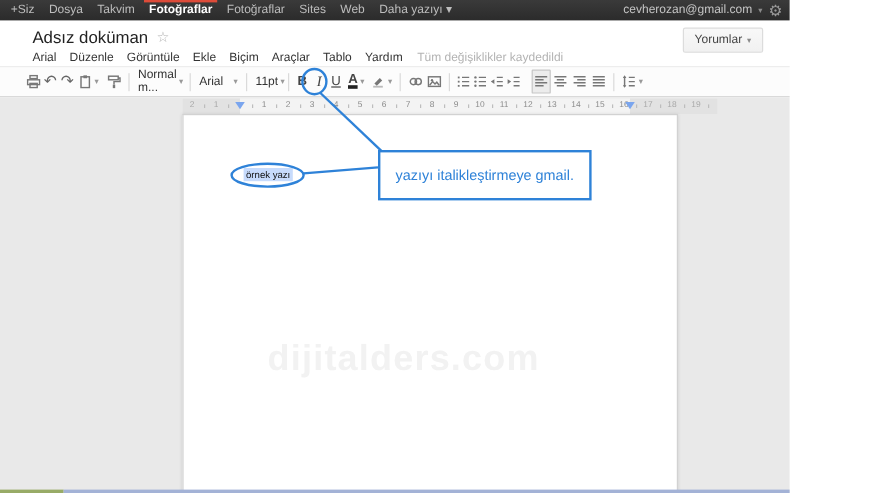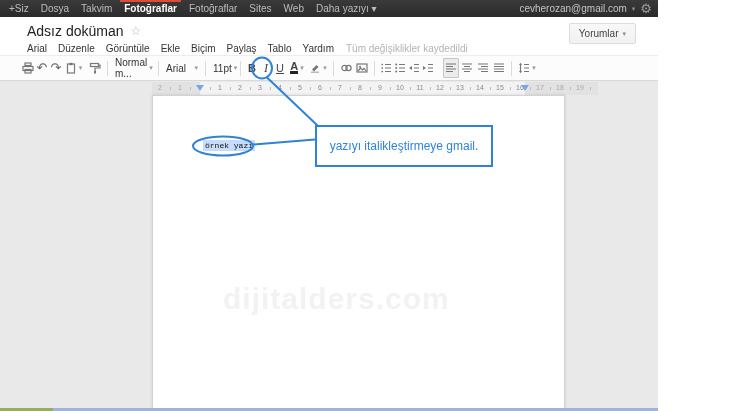--- a/index.html
+++ b/index.html
@@ -69,21 +69,21 @@
   .rnum.dim { color:#a8a8a8; }
   .rtick { position:absolute; top:5px; width:1px; height:3px; background:#bdbdbd; }
   .rmarker { position:absolute; top:3px; width:0; height:0; cursor:pointer;
     border-left:4px solid transparent; border-right:4px solid transparent;
     border-top:6px solid #7aa5ee; }
   #marker-left { left:44px; } #marker-right { left:369px; }
 
   #page { position:absolute; left:152px; top:14px; width:413px; bottom:0; background:#fff;
     border:1px solid #d2d2d2; border-bottom:none; box-shadow:0 0 3px rgba(0,0,0,.12); }
   #sample-text { position:absolute; left:50px; top:44px; font-size:8px; color:#111;
-    background:var(--selection-blue); padding:1px 2px;font-family:Liberation Mono, monospace; }
+    background:var(--selection-blue); padding:1px 2px; }
   #callout { position:absolute; left:162px; top:29px; width:178px; height:42px;
     border:2px solid var(--annotation-blue); background:#fff; display:flex; align-items:center;
     justify-content:center; font-size:12px; color:var(--annotation-blue); }
   #watermark { position:absolute; left:70px; top:186px; font-size:30px; font-weight:bold;
     color:#f2f2f2; letter-spacing:1px; white-space:nowrap; }
 
   #scrollbar { position:absolute; left:704px; top:14px; bottom:0; width:5px;
     background:#c3c3c3; border-radius:3px; cursor:pointer; }
 
   
@@ -122,21 +122,21 @@
     <div id="title-row">
       <h1 id="doc-title">Adsız doküman</h1>
       <span id="star">☆</span>
     </div>
     <nav id="menubar">
         <span class="menuitem">Arial</span>
         <span class="menuitem">Düzenle</span>
         <span class="menuitem">Görüntüle</span>
         <span class="menuitem">Ekle</span>
         <span class="menuitem">Biçim</span>
-        <span class="menuitem">Paylaş</span>
+        <span class="menuitem">Araçlar</span>
         <span class="menuitem">Tablo</span>
         <span class="menuitem">Yardım</span>
         <span id="save-status">Tüm değişiklikler kaydedildi</span>
       </nav>
     <div id="header-buttons">
       <button class="hbtn" id="comments-btn">
         <span>Yorumlar</span>
         <span class="tiny-arrow">▾</span>
       </button>
     </div>

